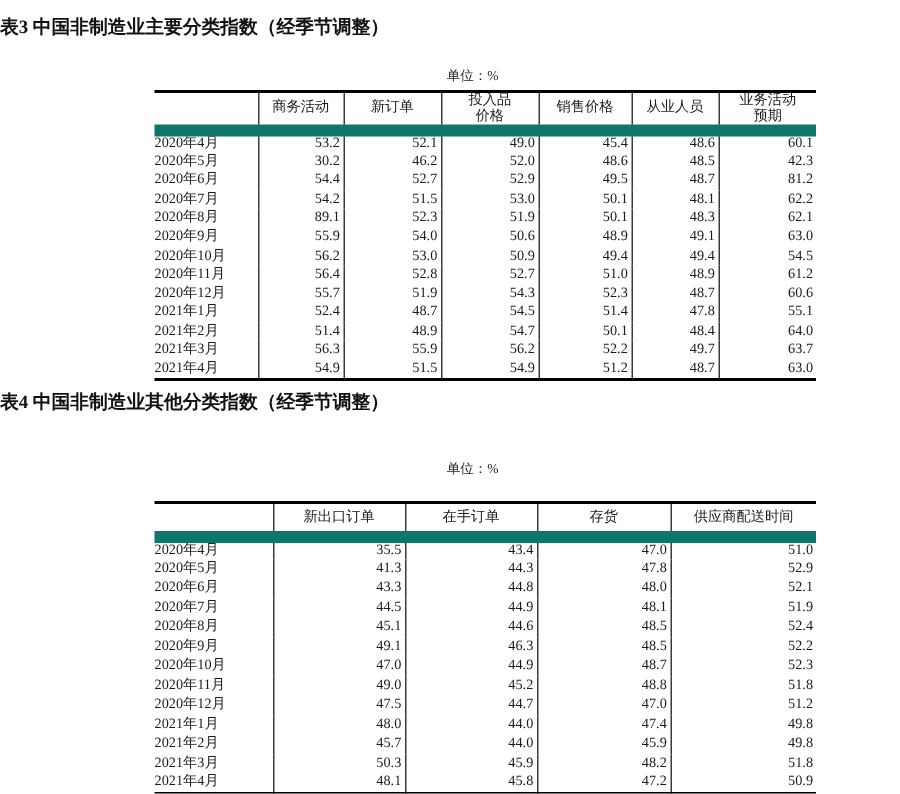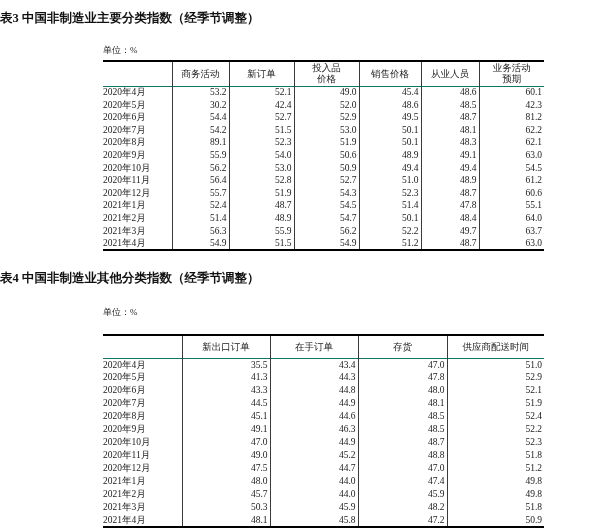--- a/index.html
+++ b/index.html
@@ -11,55 +11,55 @@
     color: #1a1a1a;
     overflow: hidden;
   }
   .tbl-title {
     position: absolute; left: 0; width: 600px;
     text-align: left; font-size: 12.5px; font-weight: bold;
     margin: 0; color: #111;
   }
   .unit {
     position: absolute; left: 103px; width: 424px;
-    text-align: left; font-size: 9px; color: #222;
+    text-align: center; font-size: 9px; color: #222;
   }
   table.t {
     position: absolute; left: 103px;
     border-collapse: collapse; table-layout: fixed;
     border-top: 2px solid #000; border-bottom: 2px solid #000;
   }
   .t th, .t td {
     padding: 0; margin: 0;
     font-weight: normal; font-size: 9.5px; line-height: 10.5px;
     vertical-align: middle;
     border-right: 1px solid #3a3a3a;
     overflow: hidden; white-space: pre-line;
   }
   .t th:last-child, .t td:last-child { border-right: none; }
-  .t thead tr { border-bottom: 1px solid #0f766e; }
+  .t thead tr { border-bottom: 8px solid #0f766e; }
   .t th { text-align: center; }
   .t td.date { text-align: left; }
   .t td.num { text-align: right; padding-right: 2px; }
   table.t3 { top: 60px; width: 441px; }
   table.t4 { top: 323px; width: 441px; margin-top: 11px; }
   .t3 thead tr { height: 25px; }
   .t4 thead tr { height: 23px; }
   .t3 tbody tr { height: 12.6px; }
   .t4 tbody tr { height: 13px; }
   .t3 col.c0 { width: 69px; } .t3 col.c1 { width: 57px; }
   .t3 col.c2 { width: 65px; } .t3 col.c3 { width: 65px; }
   .t3 col.c4 { width: 62px; } .t3 col.c5 { width: 58px; }
   .t3 col.c6 { width: 65px; }
   .t4 col.c0 { width: 79px; } .t4 col.c1 { width: 88px; }
   .t4 col.c2 { width: 88px; } .t4 col.c3 { width: 89px; }
   .t4 col.c4 { width: 97px; }
   #title3 { top: 10px; }
   #unit3  { top: 44px; }
-  #title4 { top: 270px; }
+  #title4 { top: 260px; }
   #unit4  { top: 306px; }
 </style>
 </head>
 <body>
 
 <div>
 
   <h2 id="title3" class="tbl-title">表3 中国非制造业主要分类指数（经季节调整）</h2>
   <div id="unit3" class="unit">单位：%</div>
 
@@ -94,21 +94,21 @@
           <td class="num">52.1</td>
           <td class="num">49.0</td>
           <td class="num">45.4</td>
           <td class="num">48.6</td>
           <td class="num">60.1</td>
         </tr>
 
         <tr>
           <td class="date">2020年5月</td>
           <td class="num">30.2</td>
-          <td class="num">42.4</td>
+          <td class="num">46.2</td>
           <td class="num">52.0</td>
           <td class="num">48.6</td>
           <td class="num">48.5</td>
           <td class="num">42.3</td>
         </tr>
 
         <tr>
           <td class="date">2020年6月</td>
           <td class="num">54.4</td>
           <td class="num">52.7</td>

